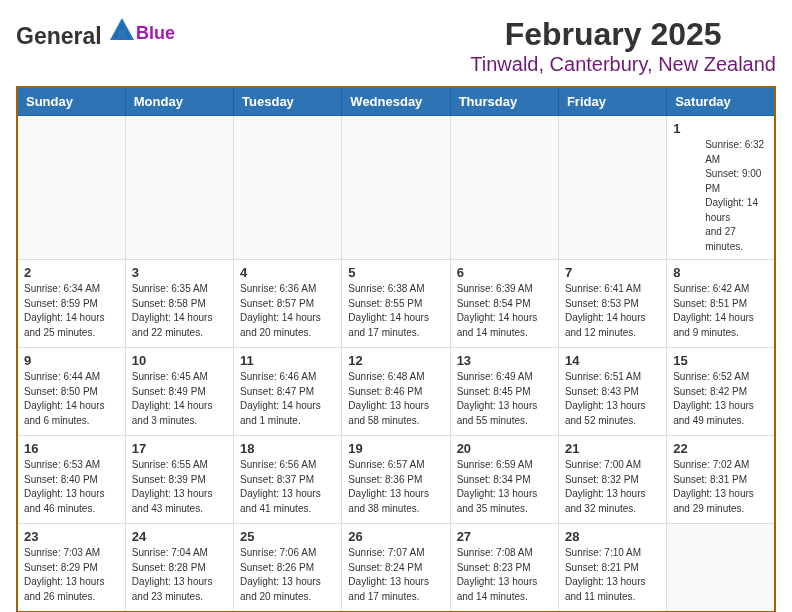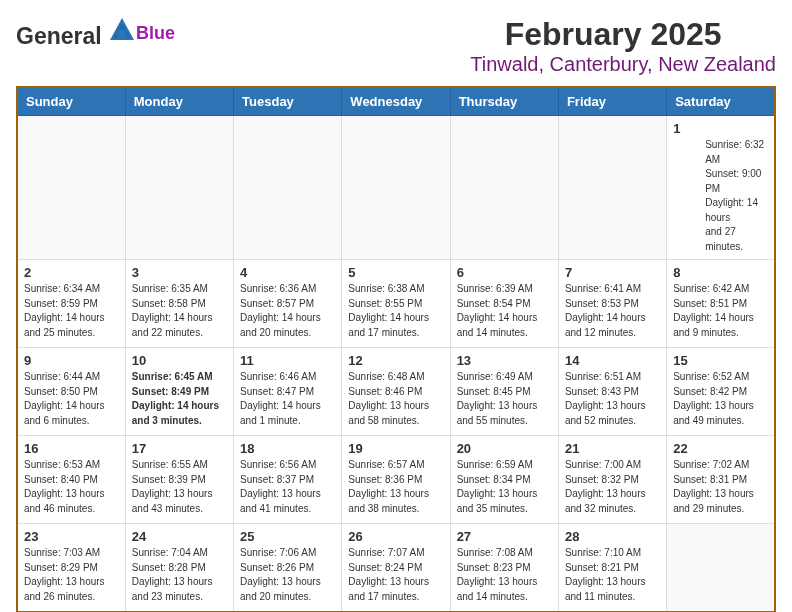--- a/index.html
+++ b/index.html
@@ -192,21 +192,21 @@
       <tr class="week-row">
         <td>
           <span class="day-num">9</span>
           <div class="day-info" style="white-space: pre-line;">Sunrise: 6:44 AM
 Sunset: 8:50 PM
 Daylight: 14 hours
 and 6 minutes.</div>
         </td>
         <td>
           <span class="day-num">10</span>
-          <div class="day-info" style="white-space: pre-line; font-weight: bold;">Sunrise: 6:45 AM
+          <div class="day-info" style="white-space: pre-line;">Sunrise: 6:45 AM
 Sunset: 8:49 PM
 Daylight: 14 hours
 and 3 minutes.</div>
         </td>
         <td>
           <span class="day-num">11</span>
           <div class="day-info" style="white-space: pre-line;">Sunrise: 6:46 AM
 Sunset: 8:47 PM
 Daylight: 14 hours
 and 1 minute.</div>

